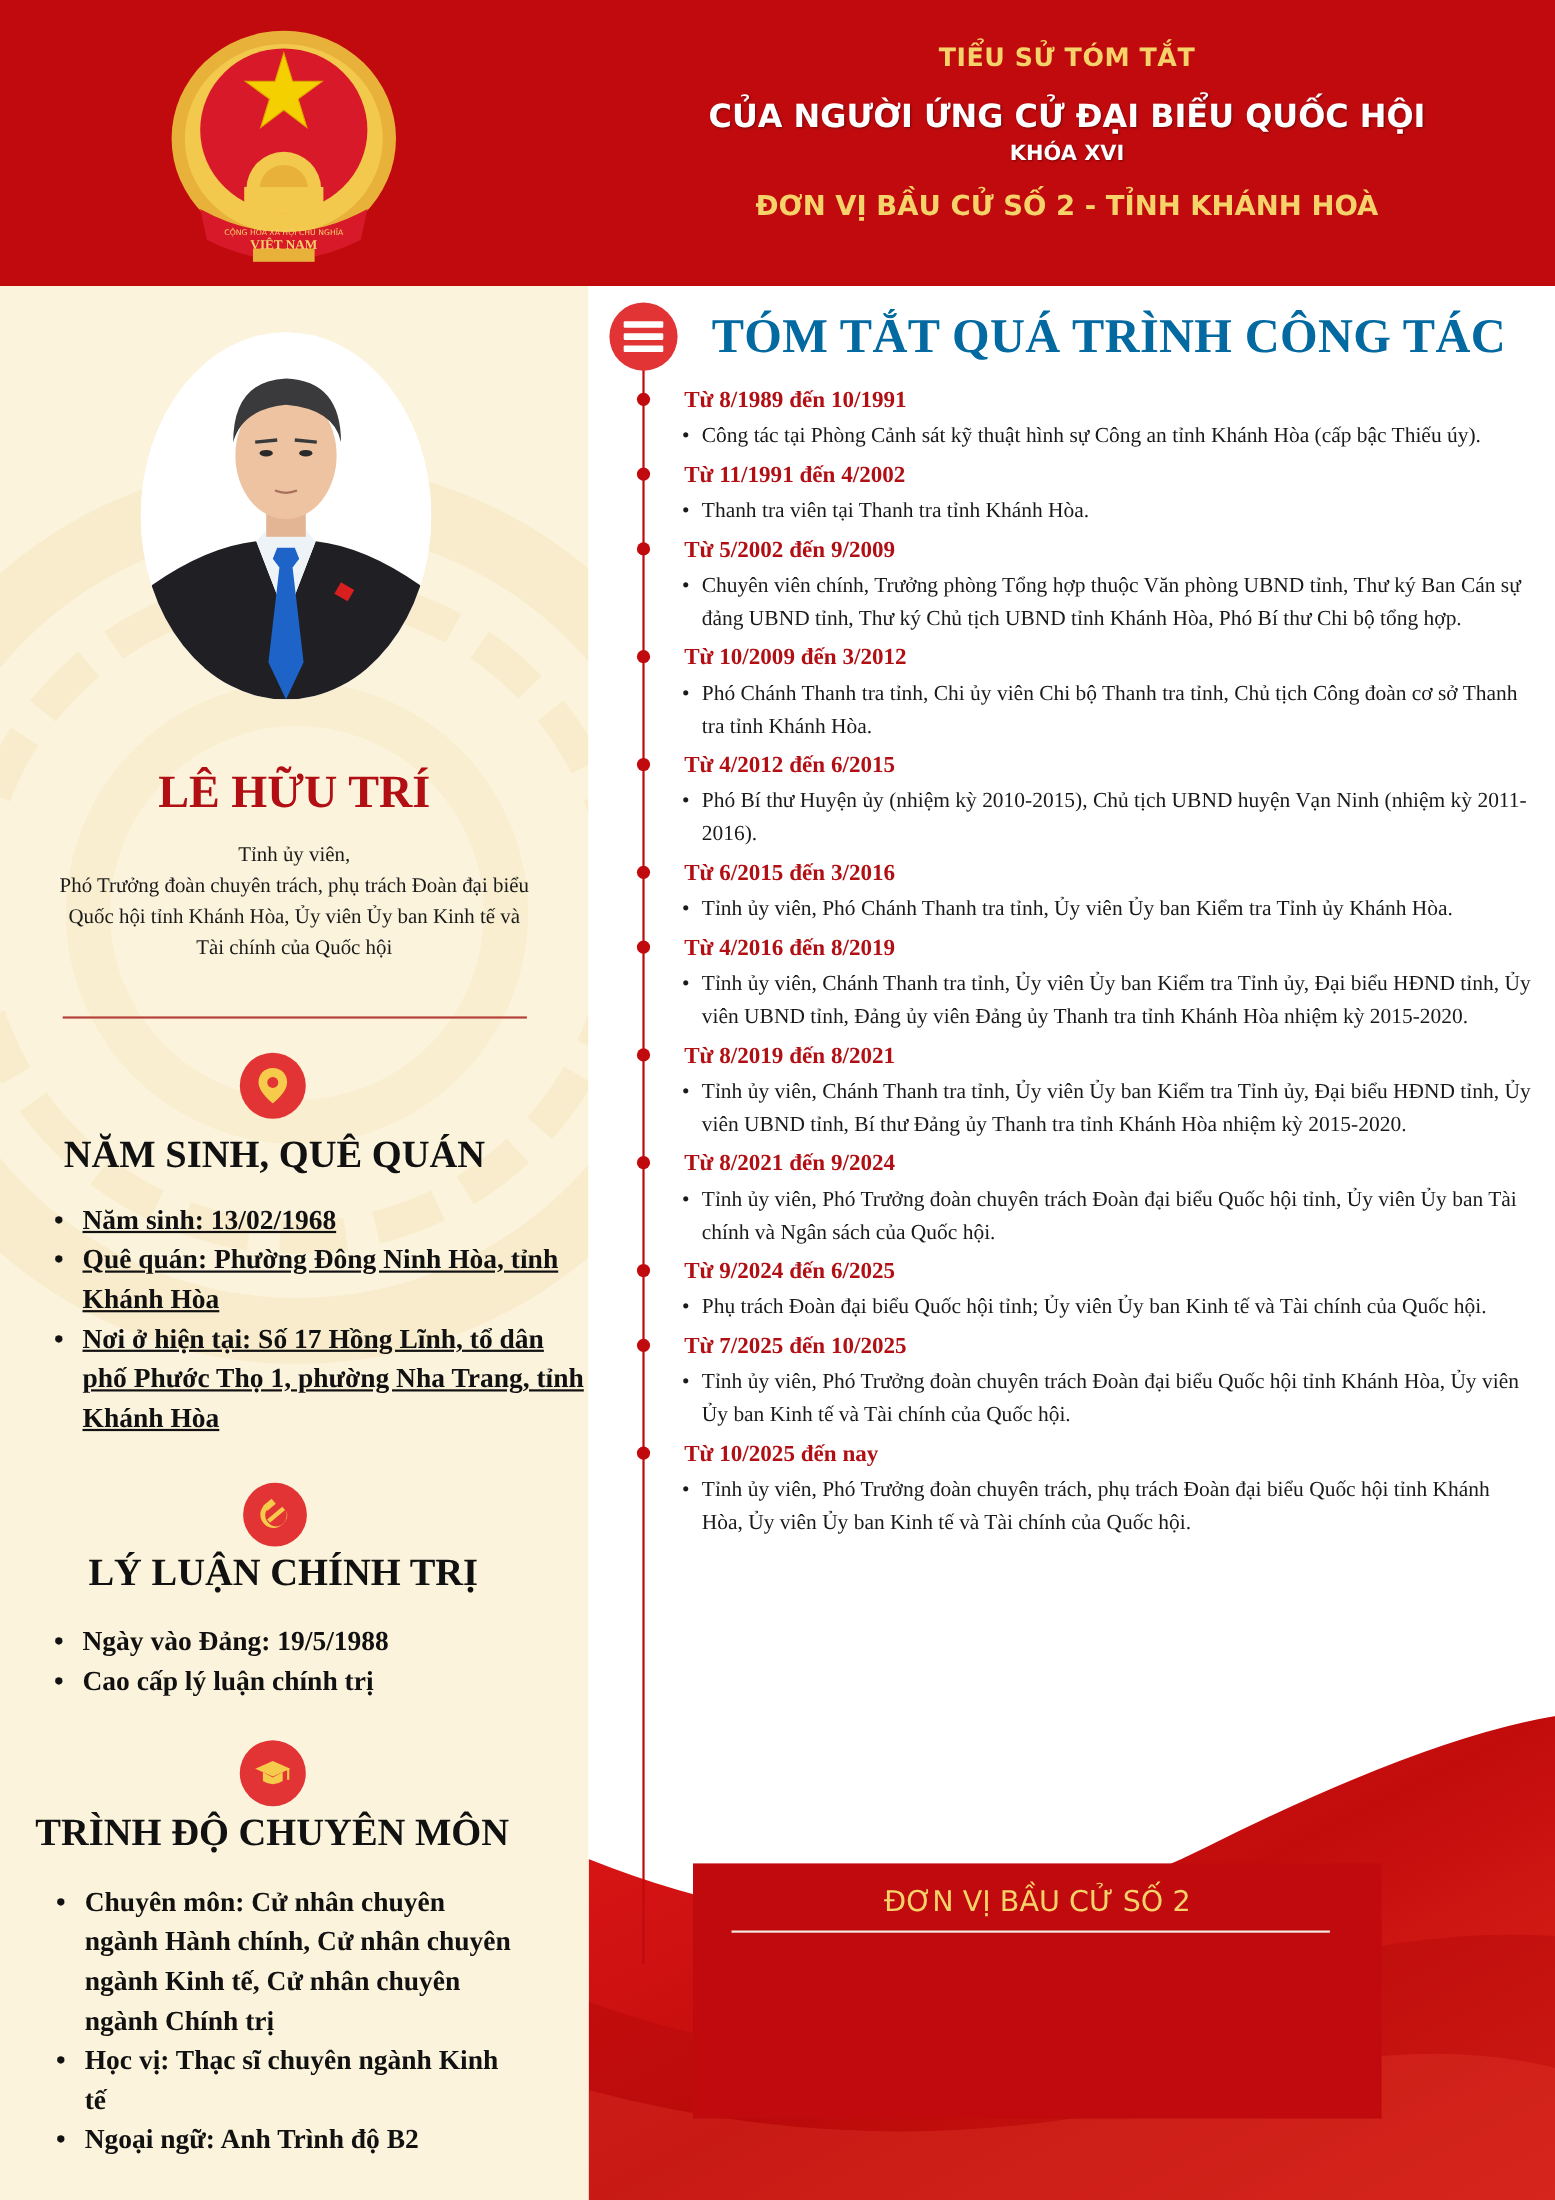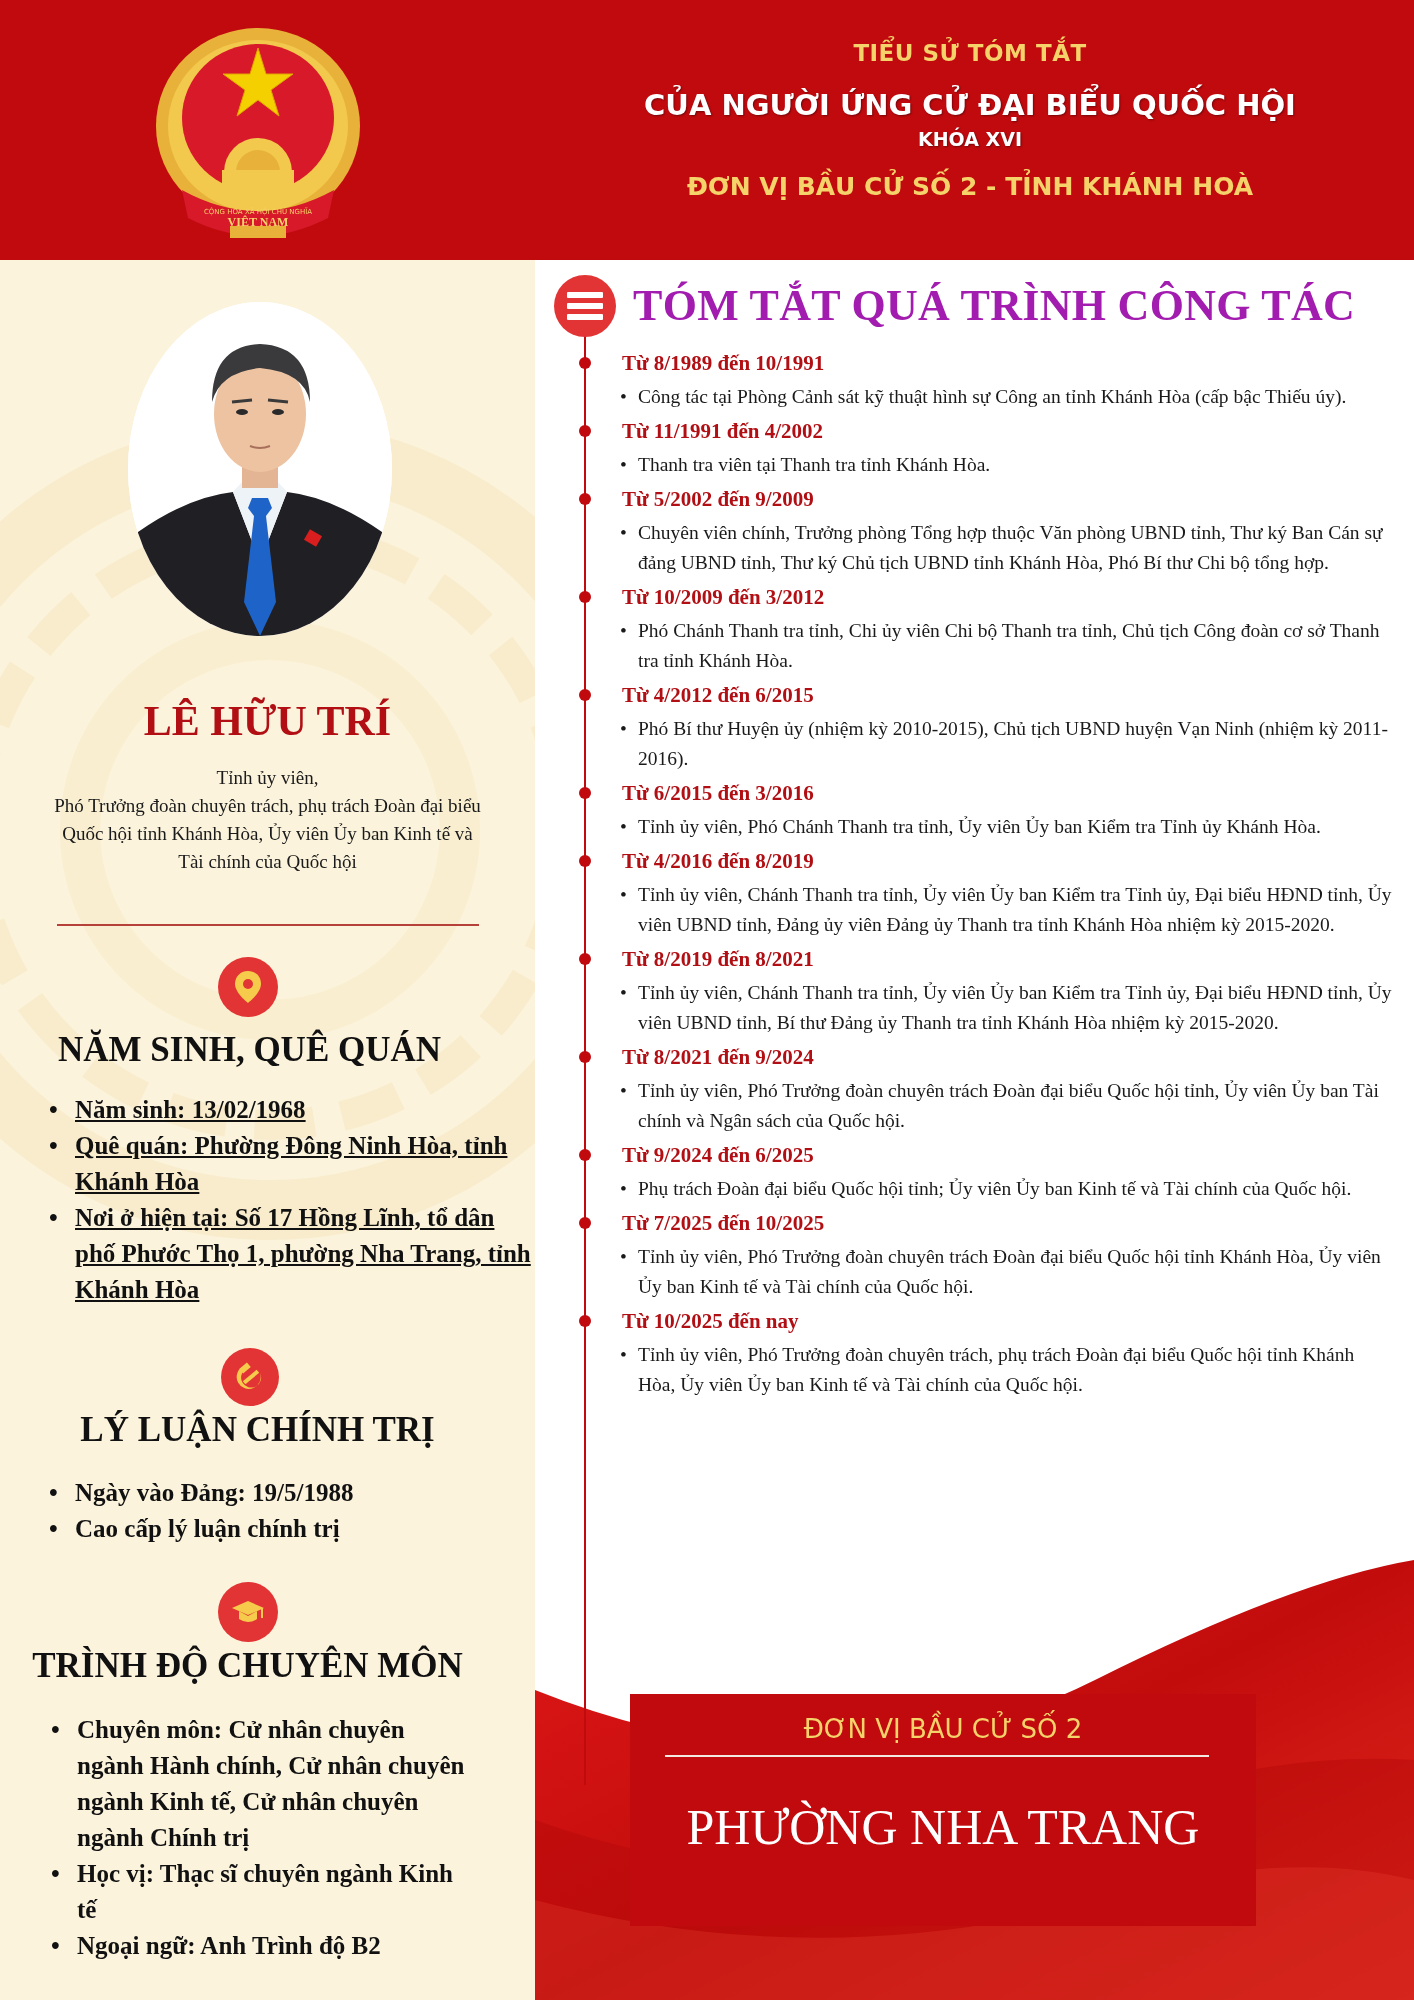--- a/index.html
+++ b/index.html
@@ -29,21 +29,21 @@
   .sec-list { position: absolute; list-style: none; color: #111; font-weight: bold; font-size: 25px; line-height: 36px; }
   .sec-list li { position: relative; padding-left: 30px; }
   .sec-list li::before { content: "•"; position: absolute; left: 4px; top: 0; }
 
   
   .right { position: absolute; left: 535px; top: 260px; width: 879px; height: 1740px; background: #ffffff; overflow: hidden; }
   .flag-wave { position: absolute; left: 0; top: 1300px; width: 879px; height: 440px; }
   .timeline-line { position: absolute; left: 49px; top: 60px; width: 2px; height: 1465px; background: #c10a0e; }
   .tl-head-icon { position: absolute; left: 19px; top: 15px; width: 62px; height: 62px; border-radius: 50%; background: #e23434; display: flex; flex-direction: column; align-items: center; justify-content: center; gap: 5px; }
   .tl-head-icon span { display: block; width: 36px; height: 6px; background: #fff; border-radius: 1px; }
-  .tl-title { position: absolute; left: 98px; top: 20px; color: #a21caf; font-size: 44px; font-weight: bold; white-space: nowrap; letter-spacing: 0.3px; }
+  .tl-title { position: absolute; left: 112px; top: 20px; color: #0369a1; font-size: 44px; font-weight: bold; white-space: nowrap; letter-spacing: 0.3px; }
   .tl-items { position: absolute; left: 0; top: 88px; width: 879px; }
   .tl-item { position: relative; padding-left: 85px; padding-right: 22px; }
   .tl-dot { position: absolute; left: 44px; top: 9px; width: 12px; height: 12px; border-radius: 50%; background: #c10a0e; }
   .tl-period { color: #b10f14; font-weight: bold; font-size: 21px; line-height: 30px; margin-left: 2px; }
   .tl-desc { position: relative; color: #1a1a1a; font-size: 19.5px; line-height: 30px; padding-left: 18px; margin-top: 4px; margin-bottom: 4px; }
   .tl-desc::before { content: "•"; position: absolute; left: 0; top: 0; }
 
   .unit-box { position: absolute; left: 95px; top: 1434px; width: 626px; height: 232px; background: #c10a0e; }
   .unit-title { position: absolute; left: 0; top: 20px; width: 626px; text-align: center; font-family: "DejaVu Sans", sans-serif; font-weight: normal; color: #f5d36a; font-size: 26px; }
   .unit-line { position: absolute; left: 35px; top: 61px; width: 544px; height: 2px; background: #f4e9e0; }
@@ -243,15 +243,14 @@
     <div class="tl-item">
       <div class="tl-dot"></div>
       <div class="tl-period">Từ 10/2025 đến nay</div>
       <div class="tl-desc">Tỉnh ủy viên, Phó Trưởng đoàn chuyên trách, phụ trách Đoàn đại biểu Quốc hội tỉnh Khánh Hòa, Ủy viên Ủy ban Kinh tế và Tài chính của Quốc hội.</div>
     </div>
   </div>
 
   <div class="unit-box">
     <div class="unit-title">ĐƠN VỊ BẦU CỬ SỐ 2</div>
     <div class="unit-line"></div>
-    <div class="unit-name">PHƯỜNG NHA TRANG</div>
   </div>
 </div>
 
 </body></html>

